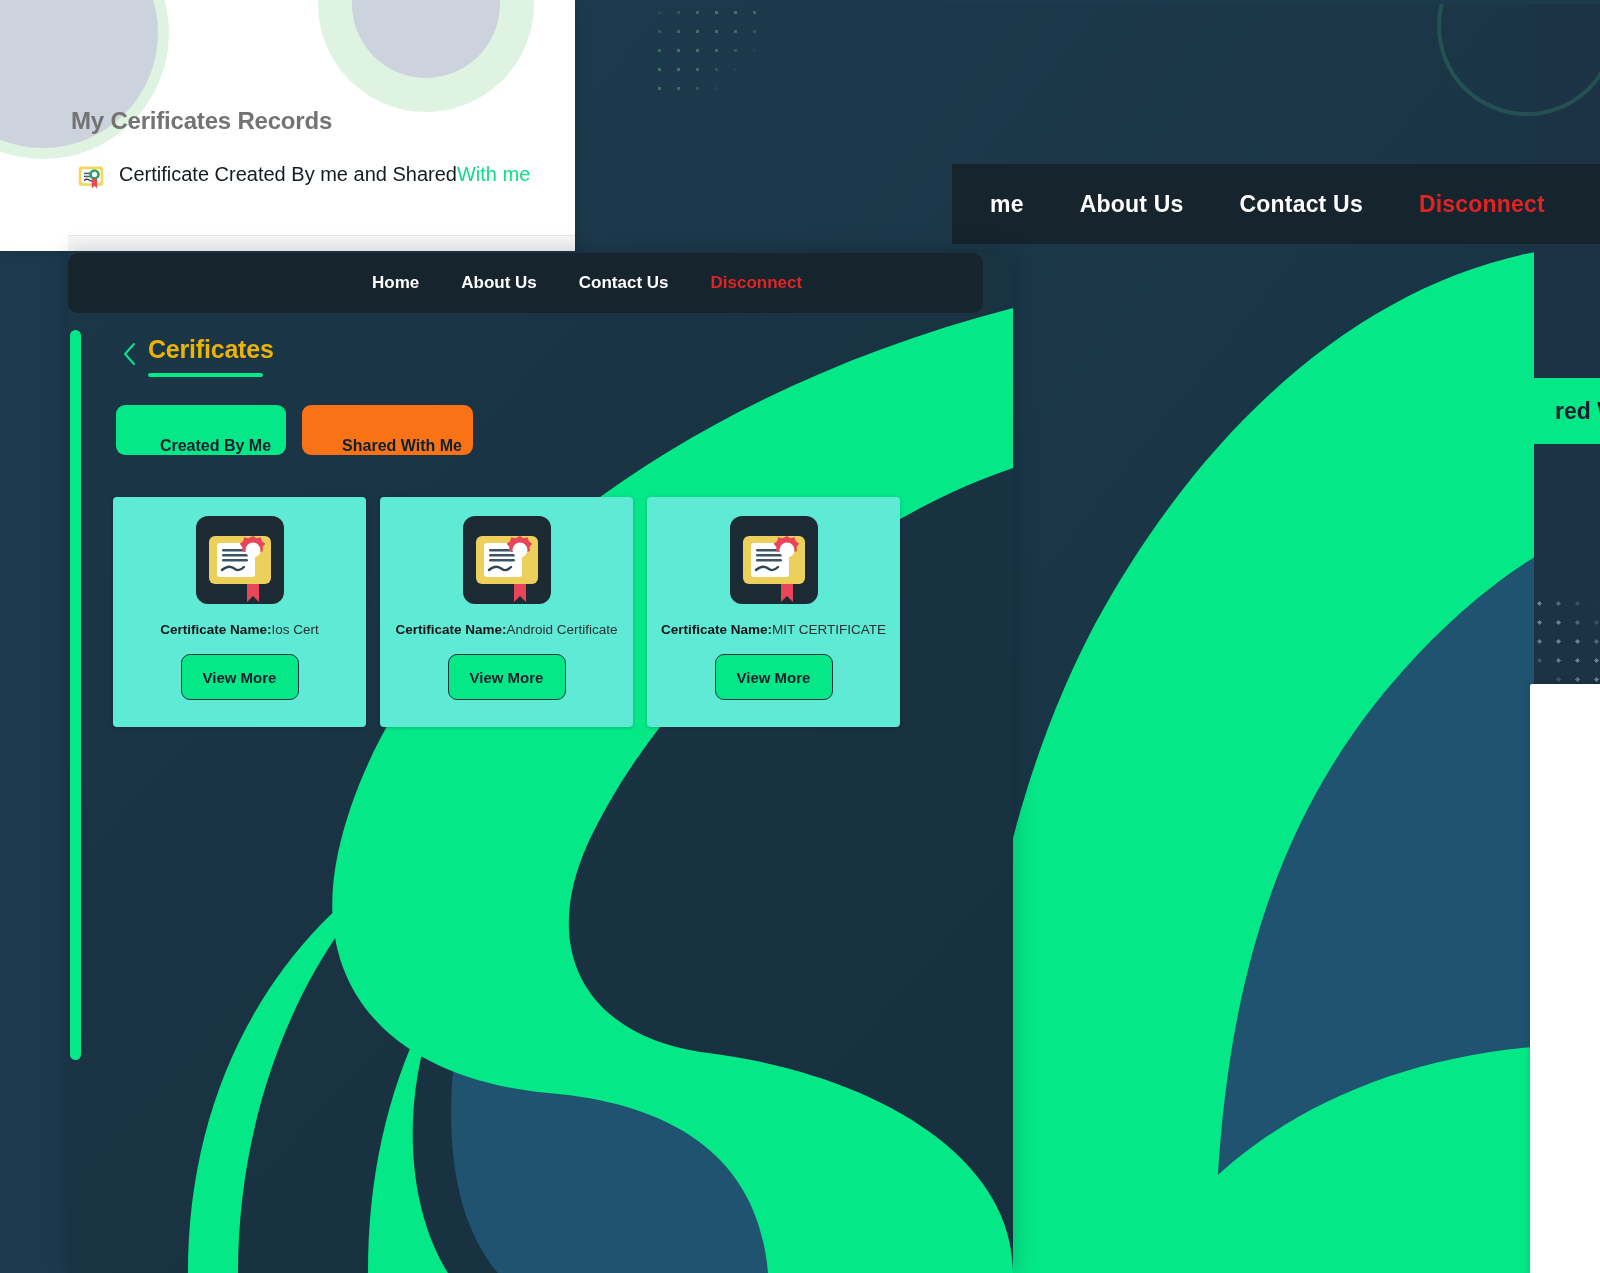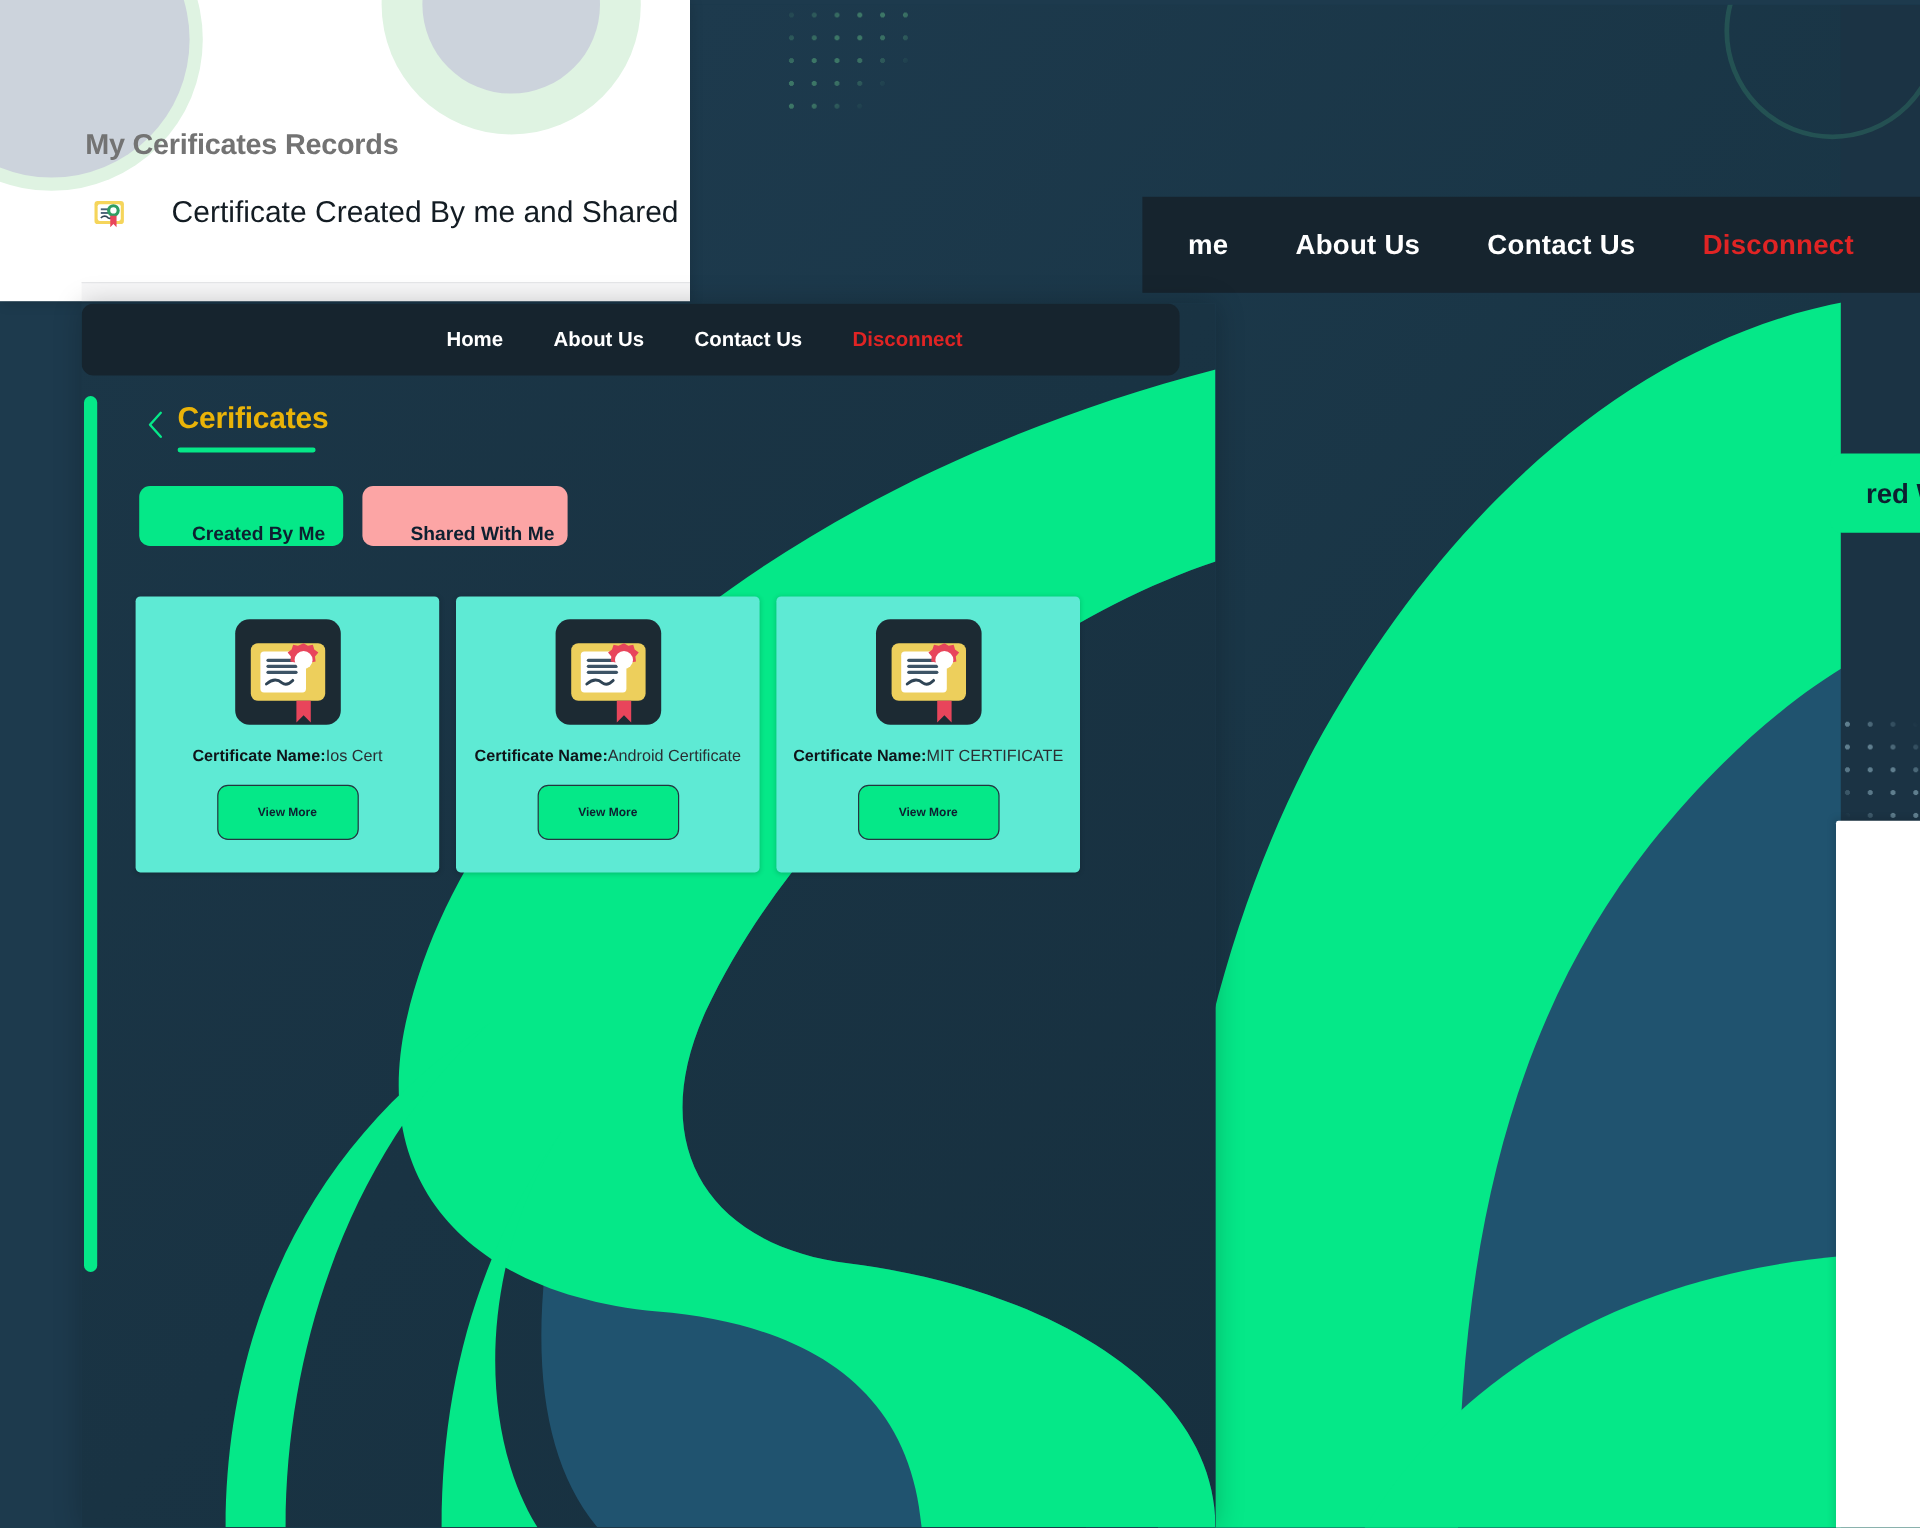--- a/index.html
+++ b/index.html
@@ -83,22 +83,22 @@
   }
   .wp-circle-b {
     position:absolute; left:352px; top:-70px; width:148px; height:148px; border-radius:50%;
     background:#ccd3dc; box-shadow:0 0 0 34px #dff3e2;
   }
   .wp-title {
     position:absolute; left:71px; top:107px; font-size:24px; font-weight:bold;
     color:#737373; letter-spacing:-.2px;
   }
   .wp-sub {
-    position:absolute; left:77px; top:163px; display:flex; align-items:center;
-    font-size:25px; color:#131c23; white-space:nowrap;gap:24px;
+    position:absolute; left:77px; top:163px; display:flex; align-items:flex-start;
+    font-size:20px; color:#131c23; white-space:nowrap;
   }
   .wp-sub .certemoji { width:28px; height:28px; margin-right:14px; flex:0 0 auto; }
   .wp-sub .g { color:#0ddd85; }
   .wp-footer-line {
     position:absolute; left:68px; top:235px; width:507px; height:16px;
     background:#f7f7f8; border-top:1px solid #e6e7e9;
   }
 
   
   .front-window {
@@ -128,37 +128,37 @@
     color:#eab308; font-size:25px; font-weight:bold; letter-spacing:-.2px; line-height:1.1;
   }
   .fw-head-underline { width:115px; height:4px; background:#05e888; margin-top:9px; border-radius:2px; }
 
   .fw-tabs { position:absolute; left:48px; top:152px; display:flex; gap:16px; }
   .fw-tab {
     height:50px; border-radius:9px; display:flex; align-items:flex-end; justify-content:center;
     font-size:16px; font-weight:bold; color:#0d2030; cursor:pointer; white-space:nowrap;padding-left:29px;
   }
   .fw-tab.active { background:#05e888; width:170px; }
-  .fw-tab.inactive { background:#fca5a5; width:171px; }
+  .fw-tab.inactive { background:#f97316; width:171px; }
 
   .fw-cards { position:absolute; left:45px; top:244px; display:flex; gap:14px; }
   .cert-card {
     width:253px; height:230px; background:#5eead4; border-radius:4px;
     display:flex; flex-direction:column; align-items:center; padding-top:15px;
     box-shadow:0 1px 4px rgba(0,0,0,.18);
   }
   .cert-icon { width:96px; height:96px; }
   .cert-name {
     margin-top:14px; font-size:13.5px; color:#2a2f33; text-align:center;
     line-height:1.2; padding:0 6px;
   }
   .cert-name b { color:#0f1519; }
   .view-more {
     margin-top:16px; width:118px; height:46px; background:#05e888; color:#0d2030;
-    border:1px solid #24343f; border-radius:9px; font-size:10px; font-weight:bold;
+    border:1px solid #24343f; border-radius:9px; font-size:15px; font-weight:bold;
     font-family:"Liberation Sans", sans-serif; cursor:pointer;
   }
 </style>
 </head>
 <body>
 
 <div id="stage">
 
   <div class="back-window">
     <div class="bw-inner"></div>

